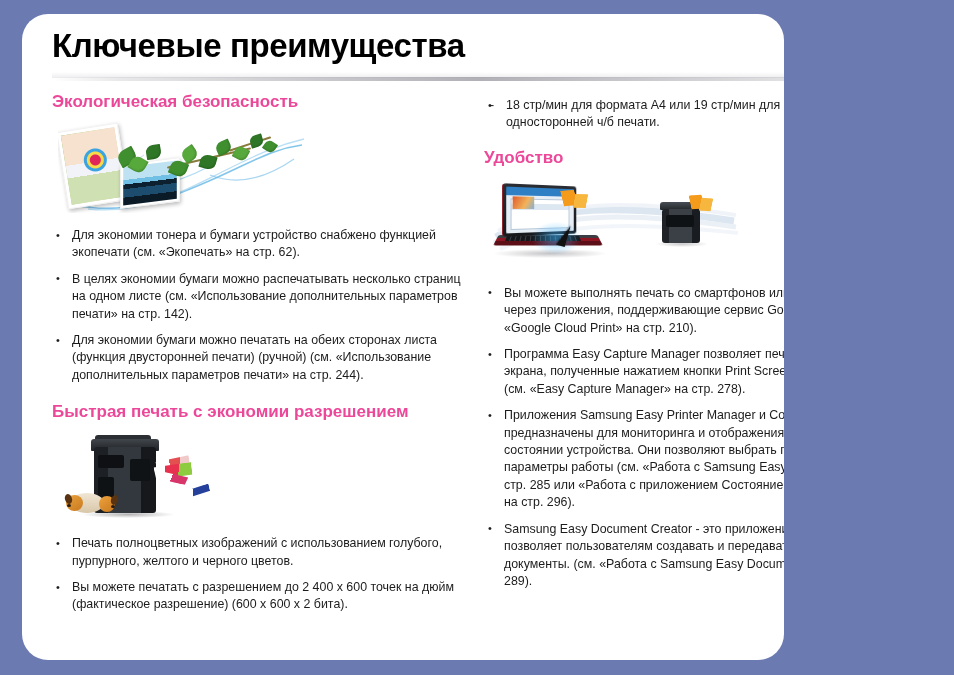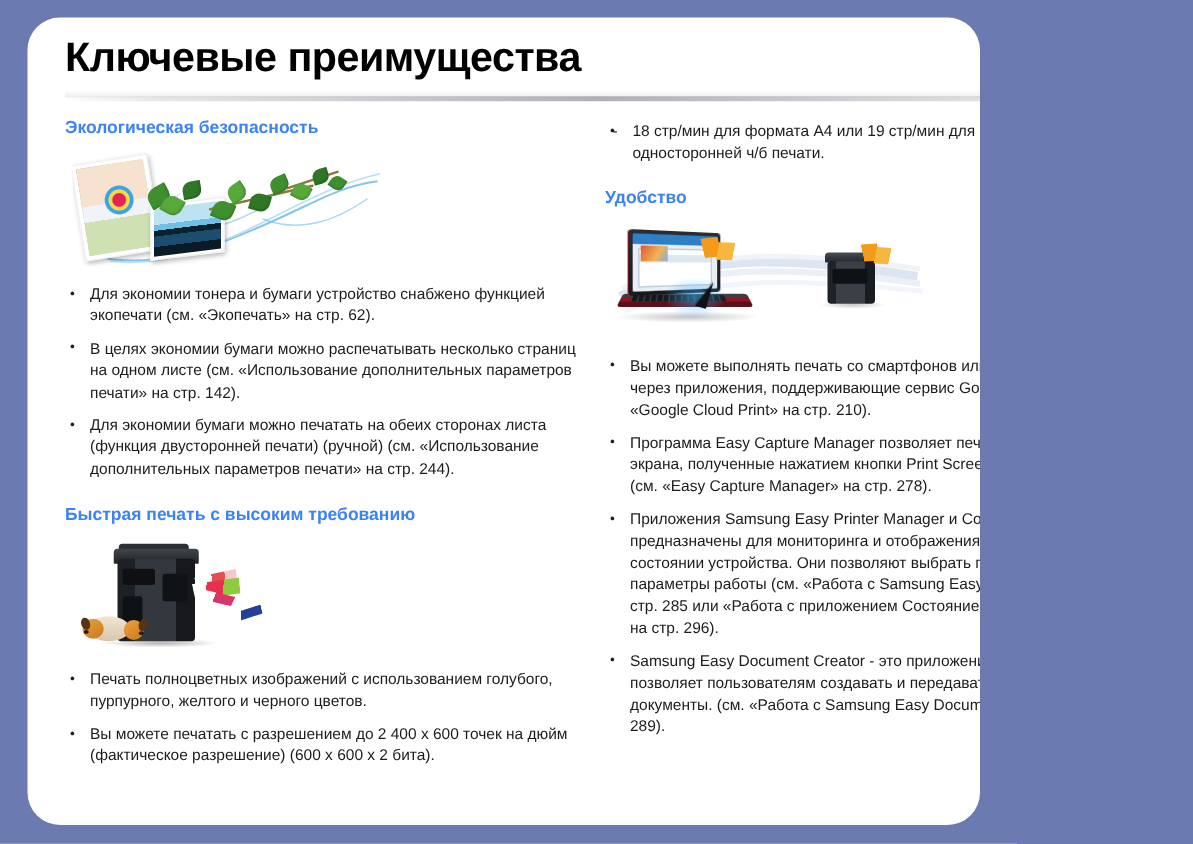--- a/index.html
+++ b/index.html
@@ -88,23 +88,23 @@
 
   .col {
     position: absolute;
     top: 0;
     width: 420px;
   }
   .col-left  { left: 30px; }
   .col-right { left: 462px; }
 
   .section-heading {
-    font-size: 14px;
+    font-size: 17px;
     font-weight: bold;
-    color: #3b82f6;
+    color: #ec4899;
     line-height: 19px;
     margin-bottom: 2px;
   }
 
   
   ul.bullets { list-style: none; }
 
   ul.bullets > li {
     position: relative;
     padding-left: 20px;
@@ -487,21 +487,21 @@
           </div>
 
           <ul class="bullets">
             <li>Для экономии тонера и бумаги устройство снабжено функцией экопечати (см. «Экопечать» на стр. 62).</li>
             <li>В целях экономии бумаги можно распечатывать несколько страниц на одном листе (см. «Использование дополнительных параметров печати» на стр. 142).</li>
             <li>Для экономии бумаги можно печатать на обеих сторонах листа (функция двусторонней печати) (ручной) (см. «Использование дополнительных параметров печати» на стр. 244).</li>
           </ul>
         </div>
 
         <div style="margin-top:18px;">
-          <div class="section-heading">Быстрая печать с высоким требованию</div>
+          <div class="section-heading">Быстрая печать с экономии разрешением</div>
 
           <div class="illus illus-printer">
             <div class="prn-shadow"></div>
             <div class="prn-top2"></div>
             <div class="prn-top"></div>
             <div class="prn-body"></div>
             <div class="prn-slot"></div>
             <div class="prn-slot2"></div>
             <div class="prn-panel"></div>
 

